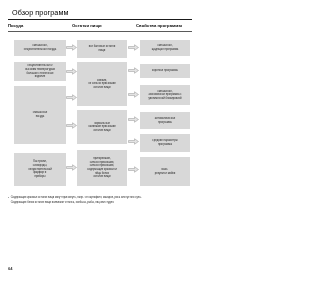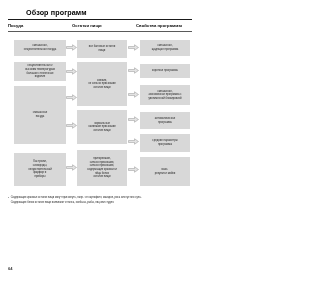--- a/index.html
+++ b/index.html
@@ -6,22 +6,22 @@
   html, body {
     width: 200px; height: 284px;
     background: #ffffff;
     font-family: "Liberation Sans", sans-serif;
     color: #111;
     overflow: hidden;
   }
   .page { position: relative; width: 200px; height: 284px; padding: 0; }
 
   .page-title {
-    position: absolute; left: 26px; top: 8px;
-    font-size: 7.2px; font-weight: bold; letter-spacing: 0.1px;
+    position: absolute; left: 12px; top: 8px;
+    font-size: 7.2px; font-weight: normal; letter-spacing: 0.1px;
     color: #000;
   }
   .title-rule {
     position: absolute; left: 8px; top: 19px;
     width: 184px; height: 1px; background: #1a1a1a;
   }
 
   .col-head {
     position: absolute; top: 23px;
     font-size: 4.2px; font-weight: bold; color: #000;

